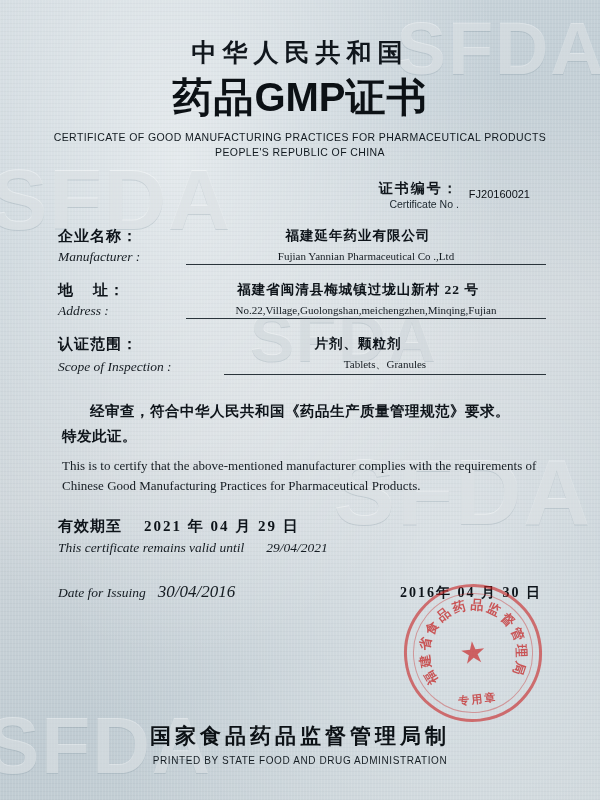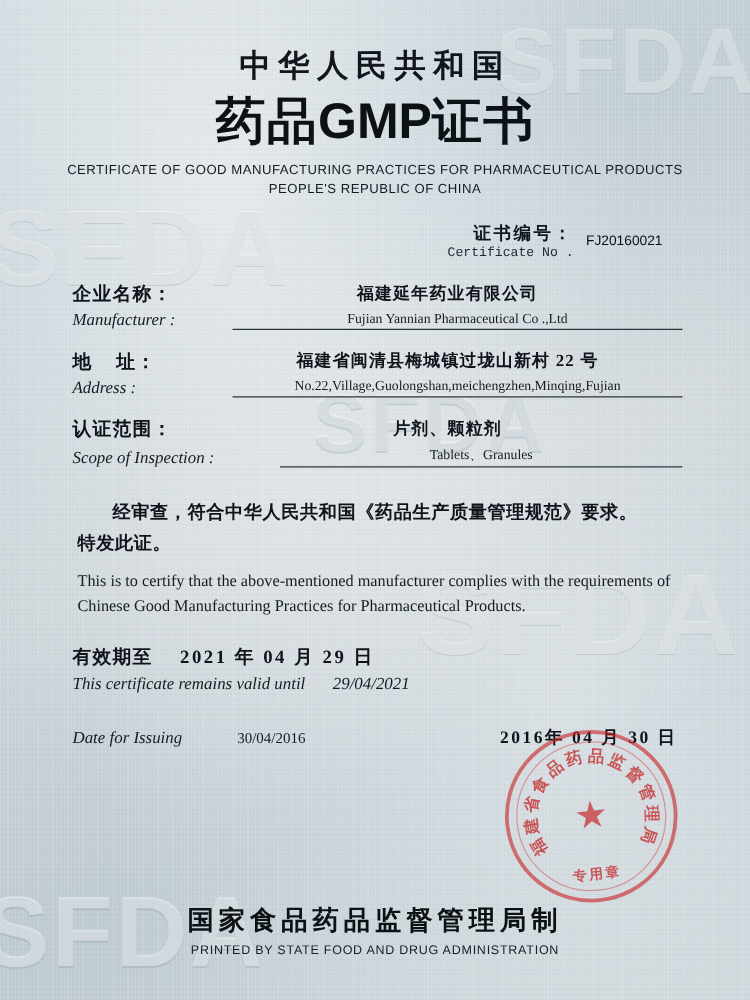--- a/index.html
+++ b/index.html
@@ -113,21 +113,21 @@
     line-height: 1.25;
   }
   .certno-cn {
     font-size: 14px;
     font-weight: bold;
     letter-spacing: 2px;
     color: #10161c;
   }
   .certno-en {
     font-size: 10.5px;
-    font-family: Liberation Mono, monospace;
+    font-family: Liberation Sans, sans-serif;
     color: #202b32;
   }
   .certno-value {
     font-family: "Liberation Sans", sans-serif;
     font-weight: normal;
     font-size: 11px;
     color: #0b1015;
     padding-bottom: 11px;
   }
 
@@ -243,23 +243,24 @@
     align-items: baseline;
     padding-left: 24px;
     padding-right: 24px;
   }
   .issuedate-label {
     font-size: 13.5px;
     font-style: italic;
     color: #151c22;
   }
   .issuedate-value {
-    font-size: 12px;
-    color: #151c22;
-    margin-left: 44px;
+    font-size: 17px;
+    font-style: italic;
+    color: #151c22;
+    margin-left: 12px;
   }
   .issuedate-cn {
     margin-left: auto;
     font-size: 14px;
     font-weight: bold;
     color: #0e141a;
     letter-spacing: 2px;
   }
 
   

